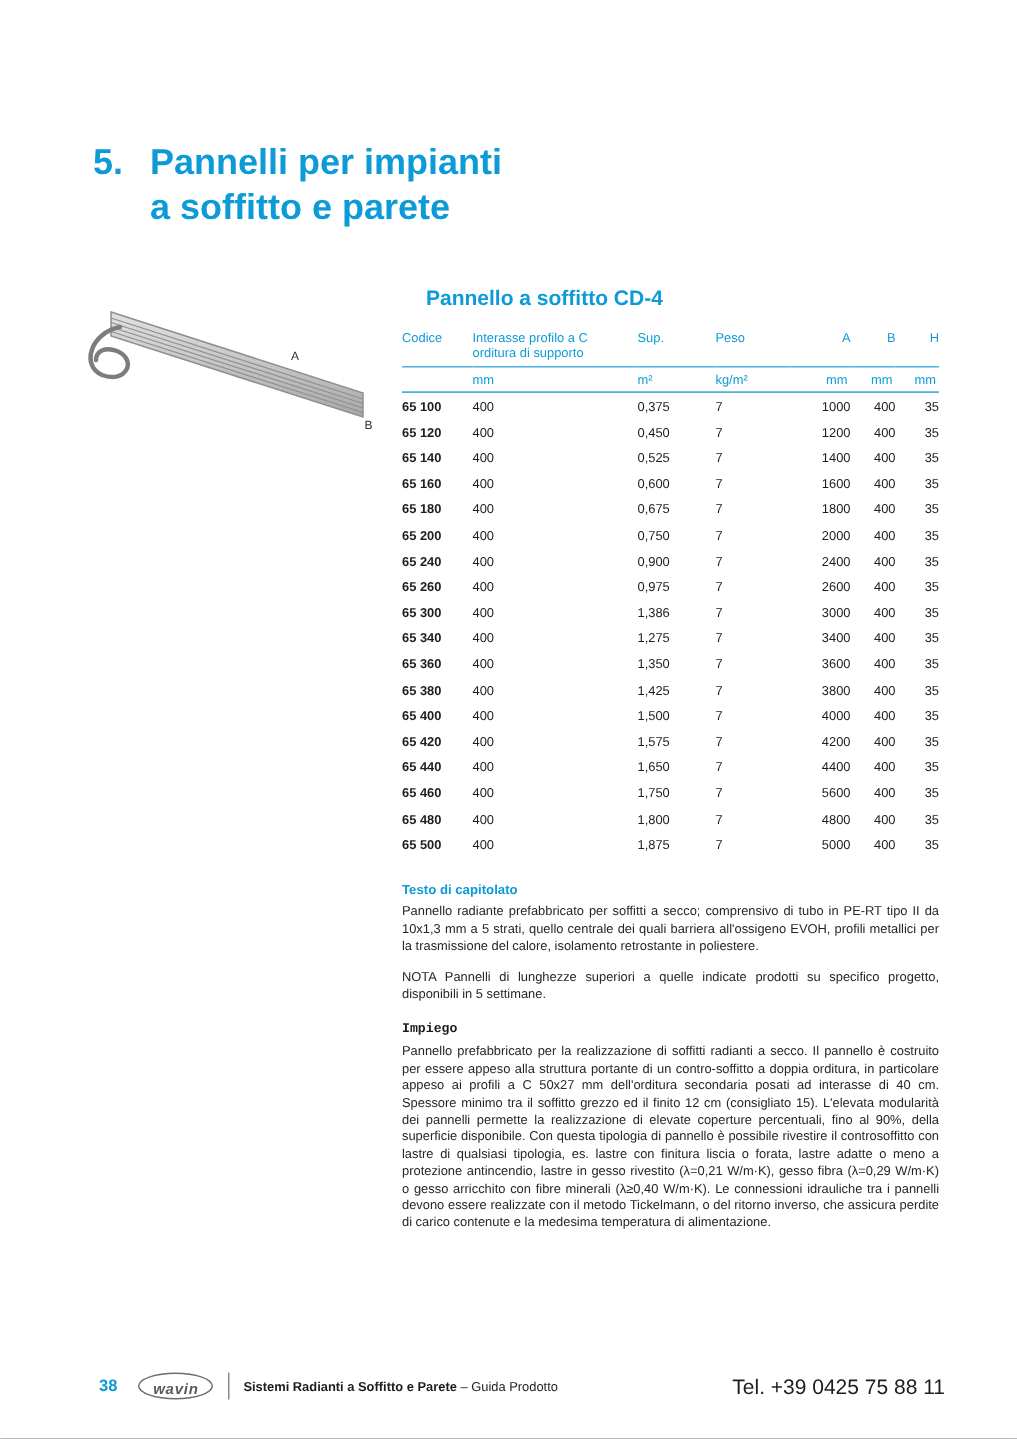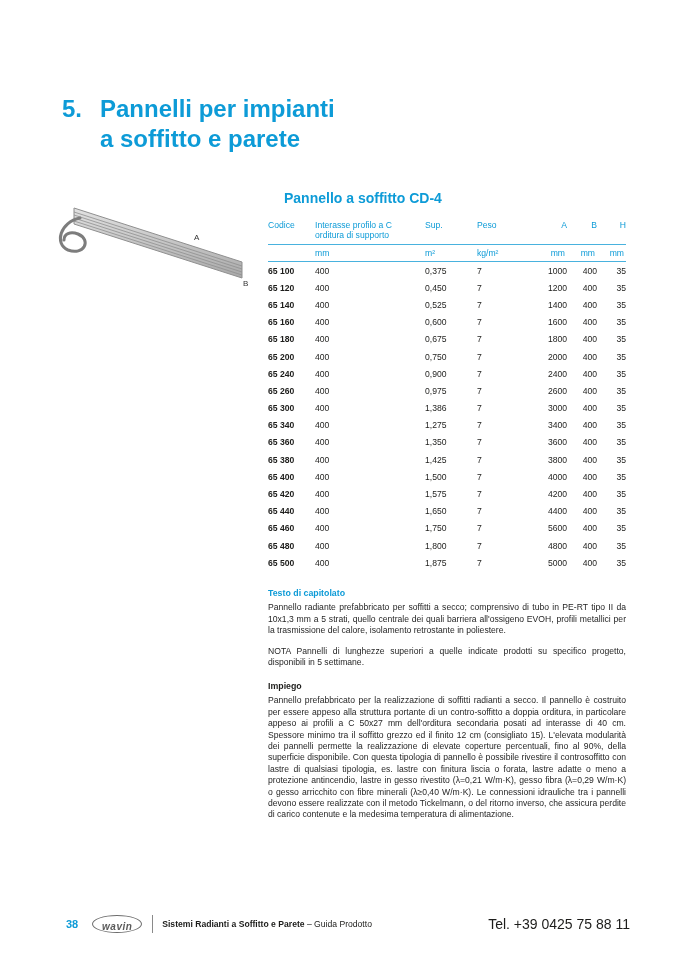--- a/index.html
+++ b/index.html
@@ -24,21 +24,21 @@
   thead tr[data-name="units-row"] th{
     border-top:1px solid #49b2de;border-bottom:1px solid #49b2de;padding:3px 2px 3px 0;
   }
   tbody td{padding:3.6px 2px 3.6px 0;text-align:left;}
   tbody td:first-child{font-weight:bold;}
   th:nth-child(5),td:nth-child(5),
   th:nth-child(6),td:nth-child(6),
   th:nth-child(7),td:nth-child(7){text-align:right;padding-right:0;}
   
   .sec-heading{margin:17px 0 4px 0;font-size:8.8px;font-weight:bold;color:#0d9bd7;}
-  .sec-heading.black{color:#1d1d1b;margin-top:13px;}
+  .sec-heading.black{color:#1d1d1b;margin-top:13px;font-family:Liberation Mono, monospace;}
   .body-text{margin:0 0 9px 0;font-size:8.6px;line-height:11.4px;text-align:justify;color:#262626;}
   
   .footer{position:absolute;left:66px;top:915px;width:564px;display:flex;align-items:center;}
   .page-number{color:#0d9bd7;font-weight:bold;font-size:11px;margin-right:14px;}
   .logo{display:inline-flex;align-items:flex-end;justify-content:center;
     width:48px;height:16px;border:1.4px solid #6d6d6d;border-radius:50%/50%;
     color:#5a5a5a;font-style:italic;font-weight:bold;font-size:10px;letter-spacing:.5px;}
   .footer-divider{width:1px;height:18px;background:#8a8a8a;margin:0 9px 0 10px;}
   .doc-line{font-size:8.6px;color:#1d1d1b;}
   .doc-line b{font-weight:bold;margin-top:28px;}

